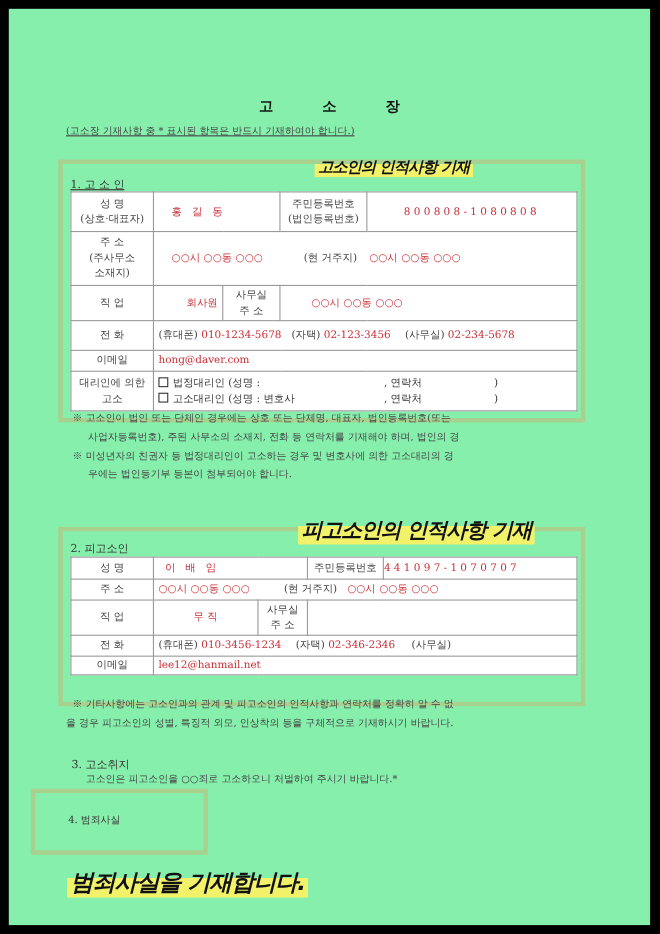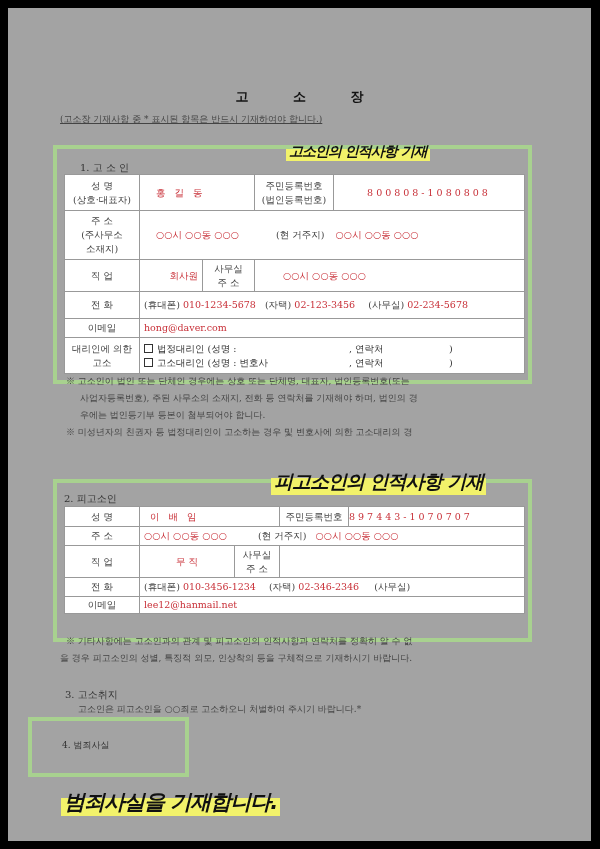--- a/index.html
+++ b/index.html
@@ -1,20 +1,20 @@
 <!DOCTYPE html>
 <html><head>
 <meta charset="utf-8">
 <style>
   * { box-sizing: border-box; margin: 0; padding: 0; }
   html, body { width: 600px; height: 849px; background: #000; overflow: hidden; }
   body { font-family: "DejaVu Serif", "Liberation Serif", serif; color: #333; }
   .page {
     position: absolute; left: 8px; top: 8px; width: 583px; height: 833px;
-    background: #a3a3a3;
+    background: #86efac;
   }
   .title {
     position: absolute; left: 0; width: 583px; top: 80px; text-align: center;
     font-family: "DejaVu Sans", sans-serif; font-weight: bold; font-size: 13px;
     letter-spacing: 20px; color: #111; padding-left: 20px;
   }
   .notice { position: absolute; left: 52px; top: 105px; font-size: 9px; color: #444; text-decoration: underline; }
   .gbox { position: absolute; border: 4px solid #a8d18f; }
   .gbox1 { left: 45px; top: 137px; width: 479px; height: 239px; }
   .gbox2 { left: 45px; top: 471px; width: 479px; height: 163px; }
@@ -38,21 +38,21 @@
   .co3 { left: 53px; top: 780px; font-size: 21px; }
 </style>
 </head>
 <body>
 
 <div class="page">
   <div class="title">고 소 장</div>
   <div class="notice">(고소장 기재사항 중 * 표시된 항목은 반드시 기재하여야 합니다.)</div>
 
   <div class="gbox gbox1"></div>
-  <div class="sec-label" style="left:72px; top:153px;">1. 고 소 인</div>
+  <div class="sec-label" style="left:56px; top:153px;text-decoration:underline;">1. 고 소 인</div>
   <table class="form" style="left:56px; top:166px; width:461px;">
     <colgroup>
         <col style="width:75px">
         <col style="width:63px">
         <col style="width:52px">
         <col style="width:79px">
         <col>
       </colgroup>
     <tbody>
         <tr style="height:36px">
@@ -104,40 +104,40 @@
           <span style="position:absolute; left:305px">)</span>
         </div>
       </td>
     </tr>
   </tbody>
     </table>
 
   <div class="note" style="left:58px; top:365px; width:470px;">
     <div>※ 고소인이 법인 또는 단체인 경우에는 상호 또는 단체명, 대표자, 법인등록번호(또는</div>
     <div style="padding-left:14px">사업자등록번호), 주된 사무소의 소재지, 전화 등 연락처를 기재해야 하며, 법인의 경</div>
+    <div>※ 미성년자의 친권자 등 법정대리인이 고소하는 경우 및 변호사에 의한 고소대리의 경</div>
     <div style="padding-left:14px">우에는 법인등기부 등본이 첨부되어야 합니다.</div>
-    <div>※ 미성년자의 친권자 등 법정대리인이 고소하는 경우 및 변호사에 의한 고소대리의 경</div>
   </div>
 
   <div class="gbox gbox2"></div>
   <div class="sec-label" style="left:56px; top:484px;">2. 피고소인</div>
   <table class="form" style="left:56px; top:498px; width:461px;">
     <colgroup>
         <col style="width:75px">
         <col style="width:95px">
         <col style="width:45px">
         <col style="width:69px">
         <col>
       </colgroup>
     <tbody>
         <tr style="height:20px">
       <td class="lbl">성 명</td>
       <td colspan="2" class="red spaced" style="padding-left:10px">이 배 임</td>
       <td class="lbl" style="padding:0 2px">주민등록번호</td>
-      <td class="red spaced" style="padding-left:0">897443-1070707</td>
+      <td class="red spaced" style="padding-left:0">441097-1070707</td>
     </tr>
     <tr style="height:19px">
       <td class="lbl">주 소</td>
       <td colspan="4">
         <span class="red">○○시 ○○동 ○○○</span>
         <span class="blk" style="margin-left:28px">(현 거주지)</span>
         <span class="red" style="margin-left:6px">○○시 ○○동 ○○○</span>
       </td>
     </tr>
     <tr style="height:32px">

